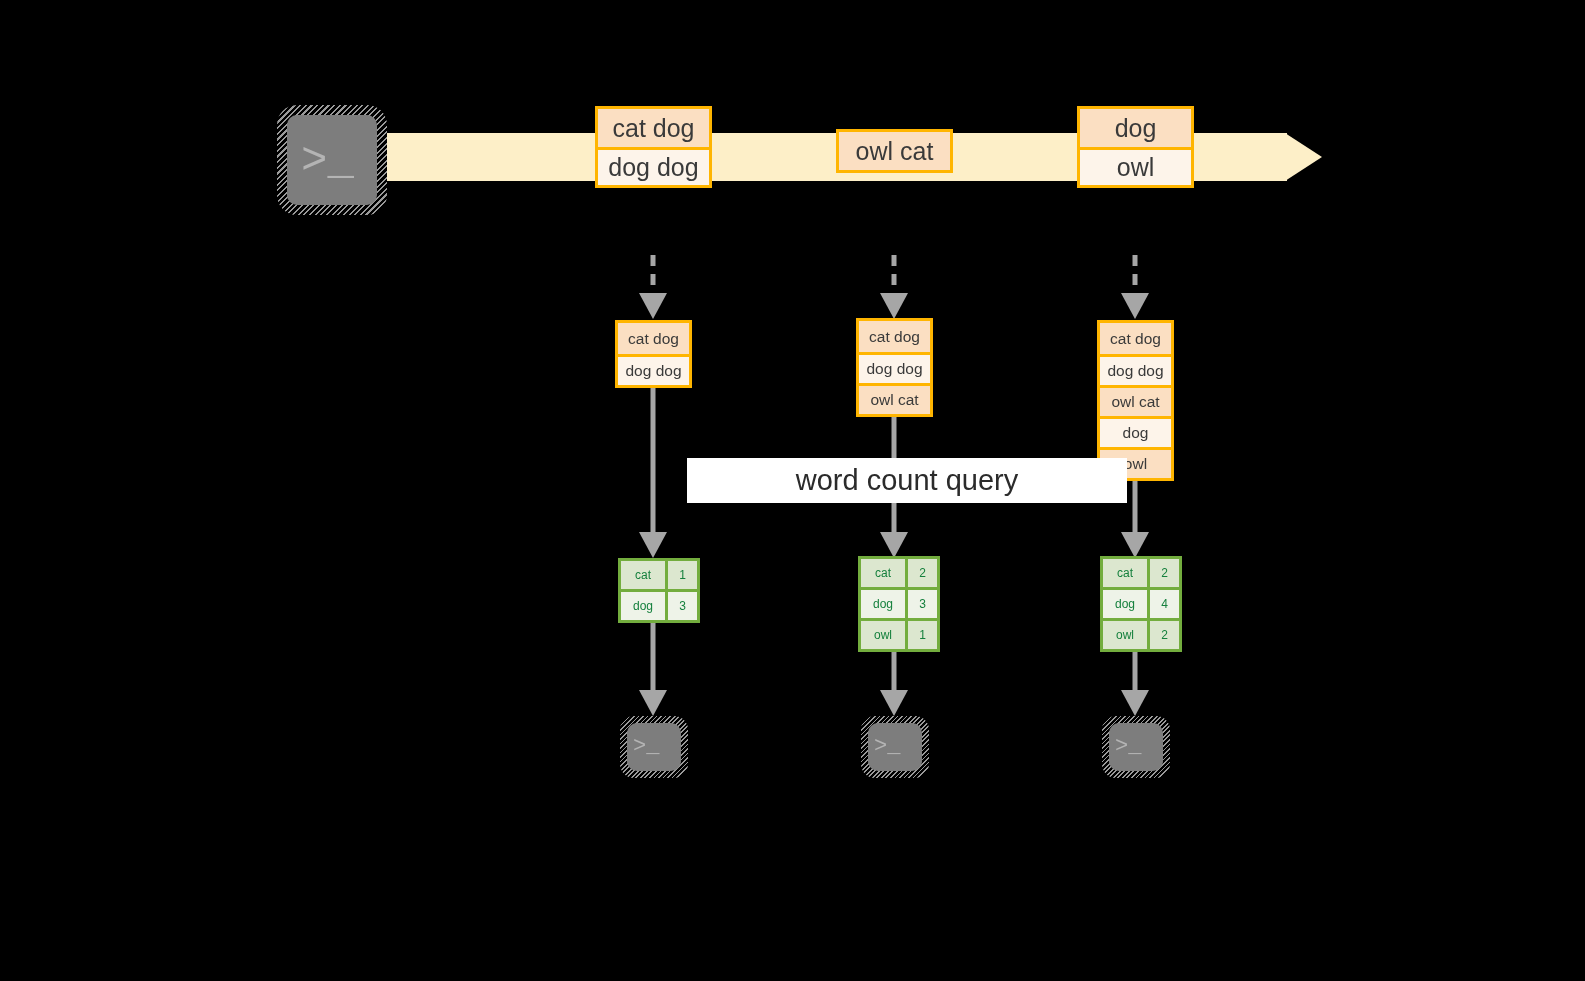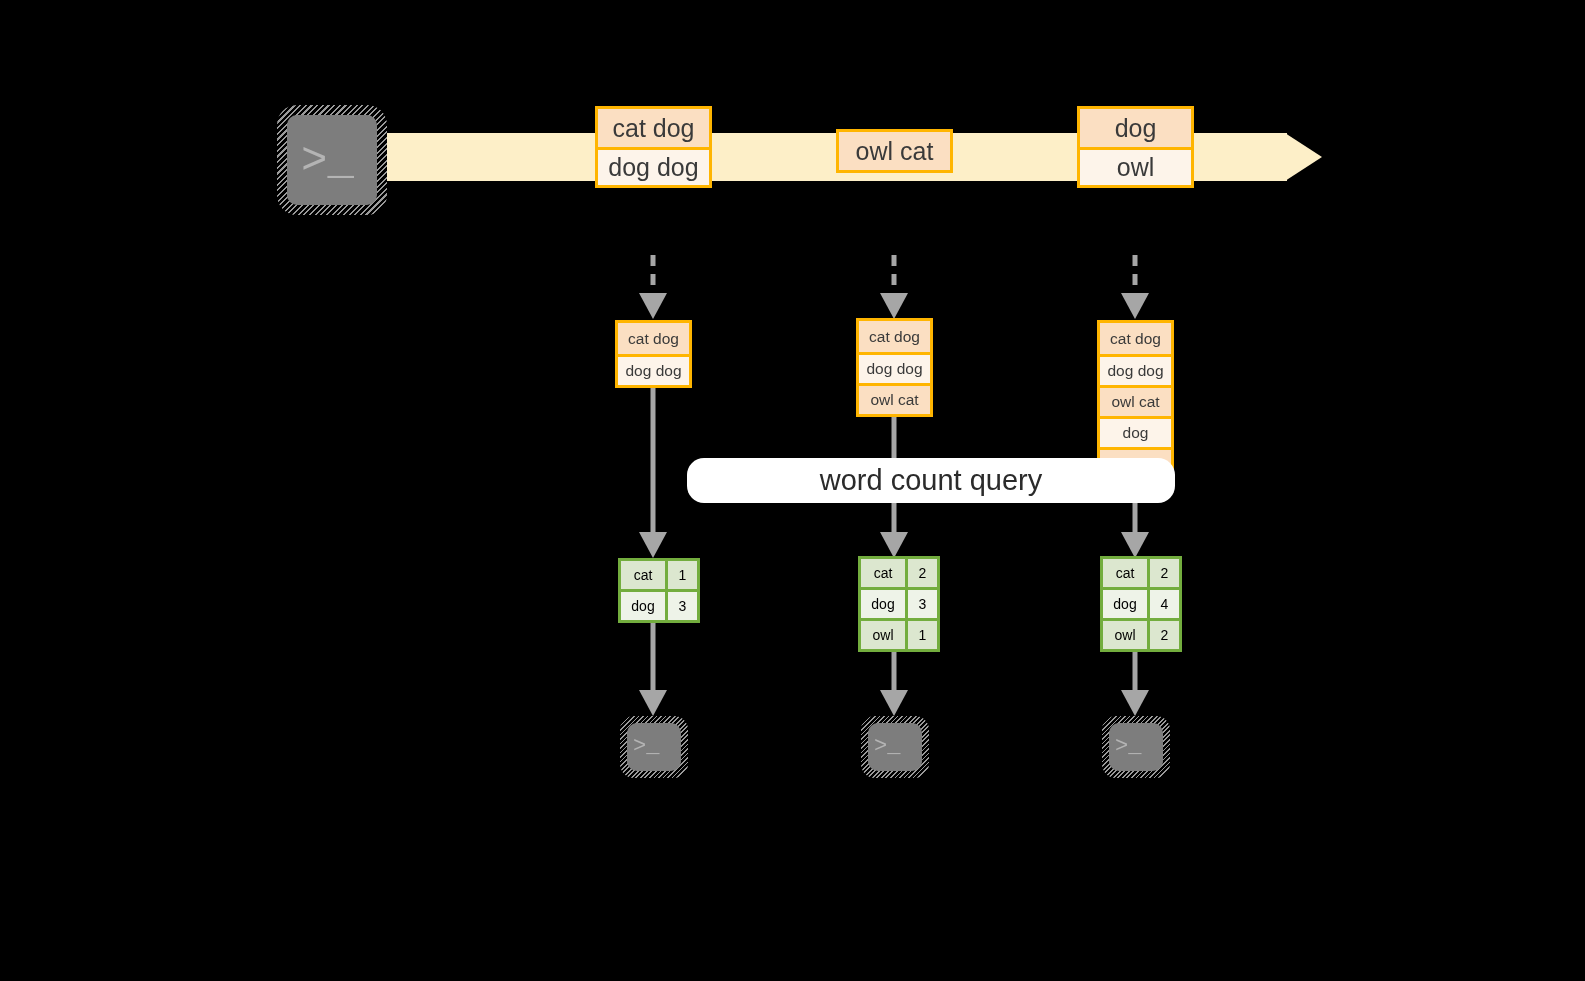--- a/index.html
+++ b/index.html
@@ -102,22 +102,22 @@
     background: #EDF2E6;
     z-index: 5;
     display: table;
     border-collapse: collapse;
   }
   .gtable .grow { display: table-row; }
   .gtable .gcell {
     display: table-cell;
     box-sizing: border-box;
     height: 31px;
-    font-size: 14px;
-    color: #000000;
+    font-size: 12px;
+    color: #15803d;
     text-align: center;
     vertical-align: middle;
     white-space: nowrap;
   }
   .gtable .grow.dark .gcell { background: #DCE7CF; }
   .gtable .grow.light .gcell { background: #EEF3E8; }
   .gtable .grow + .grow .gcell { border-top: 3px solid #73AD3E; }
   .gtable .gcell.key { width: 47px; }
   .gtable .gcell.val { width: 32px; border-left: 3px solid #73AD3E; }
 
@@ -223,21 +223,21 @@
   </div>
   <div class="varrow" style="left:880px; top:411px; width:28px; height:150px;">
     <div class="shaft" style="height:123px;"></div>
     <div class="head" style="top:121px;"></div>
   </div>
   <div class="varrow" style="left:1121px; top:475px; width:28px; height:86px;">
     <div class="shaft" style="height:59px;"></div>
     <div class="head" style="top:57px;"></div>
   </div>
 
-  <div class="qlabel" style="left:687px; top:458px; width:488px; height:45px; font-size:29px;border-radius:17px;">word count query</div>
+  <div class="qlabel" style="left:687px; top:458px; width:440px; height:45px; font-size:29px;">word count query</div>
 
   <div class="gtable" style="left:618px; top:558px;">
     <div class="grow dark">
       <div class="gcell key">cat</div>
       <div class="gcell val">1</div>
     </div>
     <div class="grow light">
       <div class="gcell key">dog</div>
       <div class="gcell val">3</div>
     </div>

